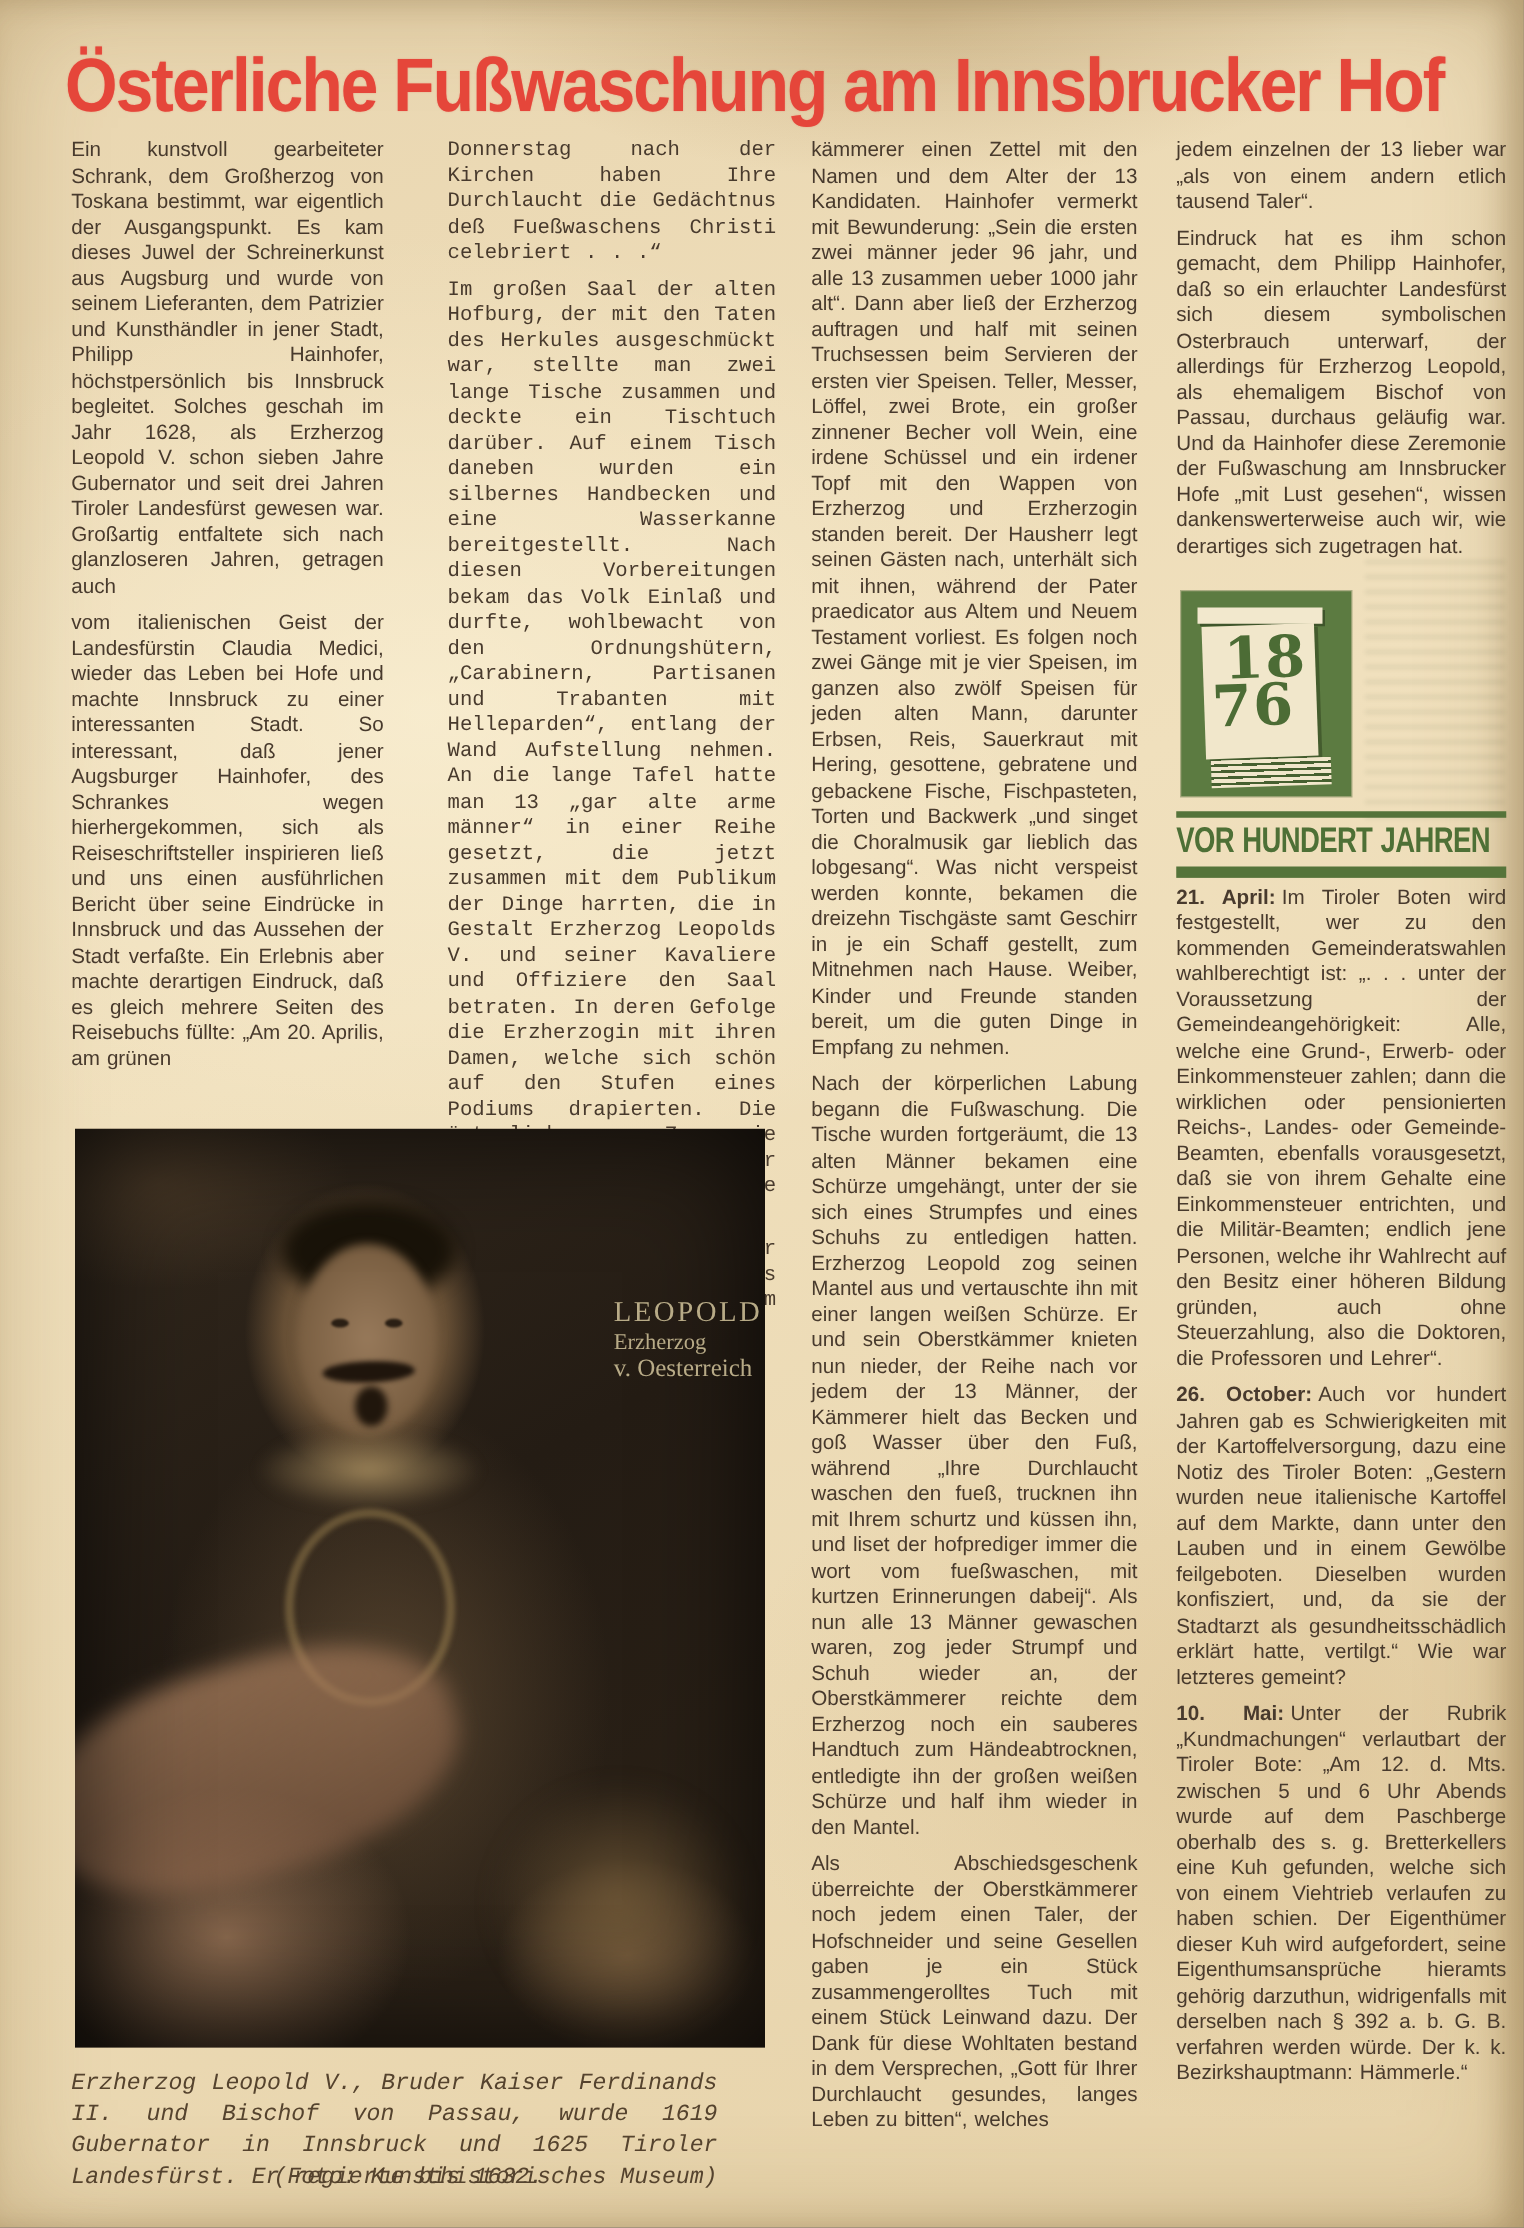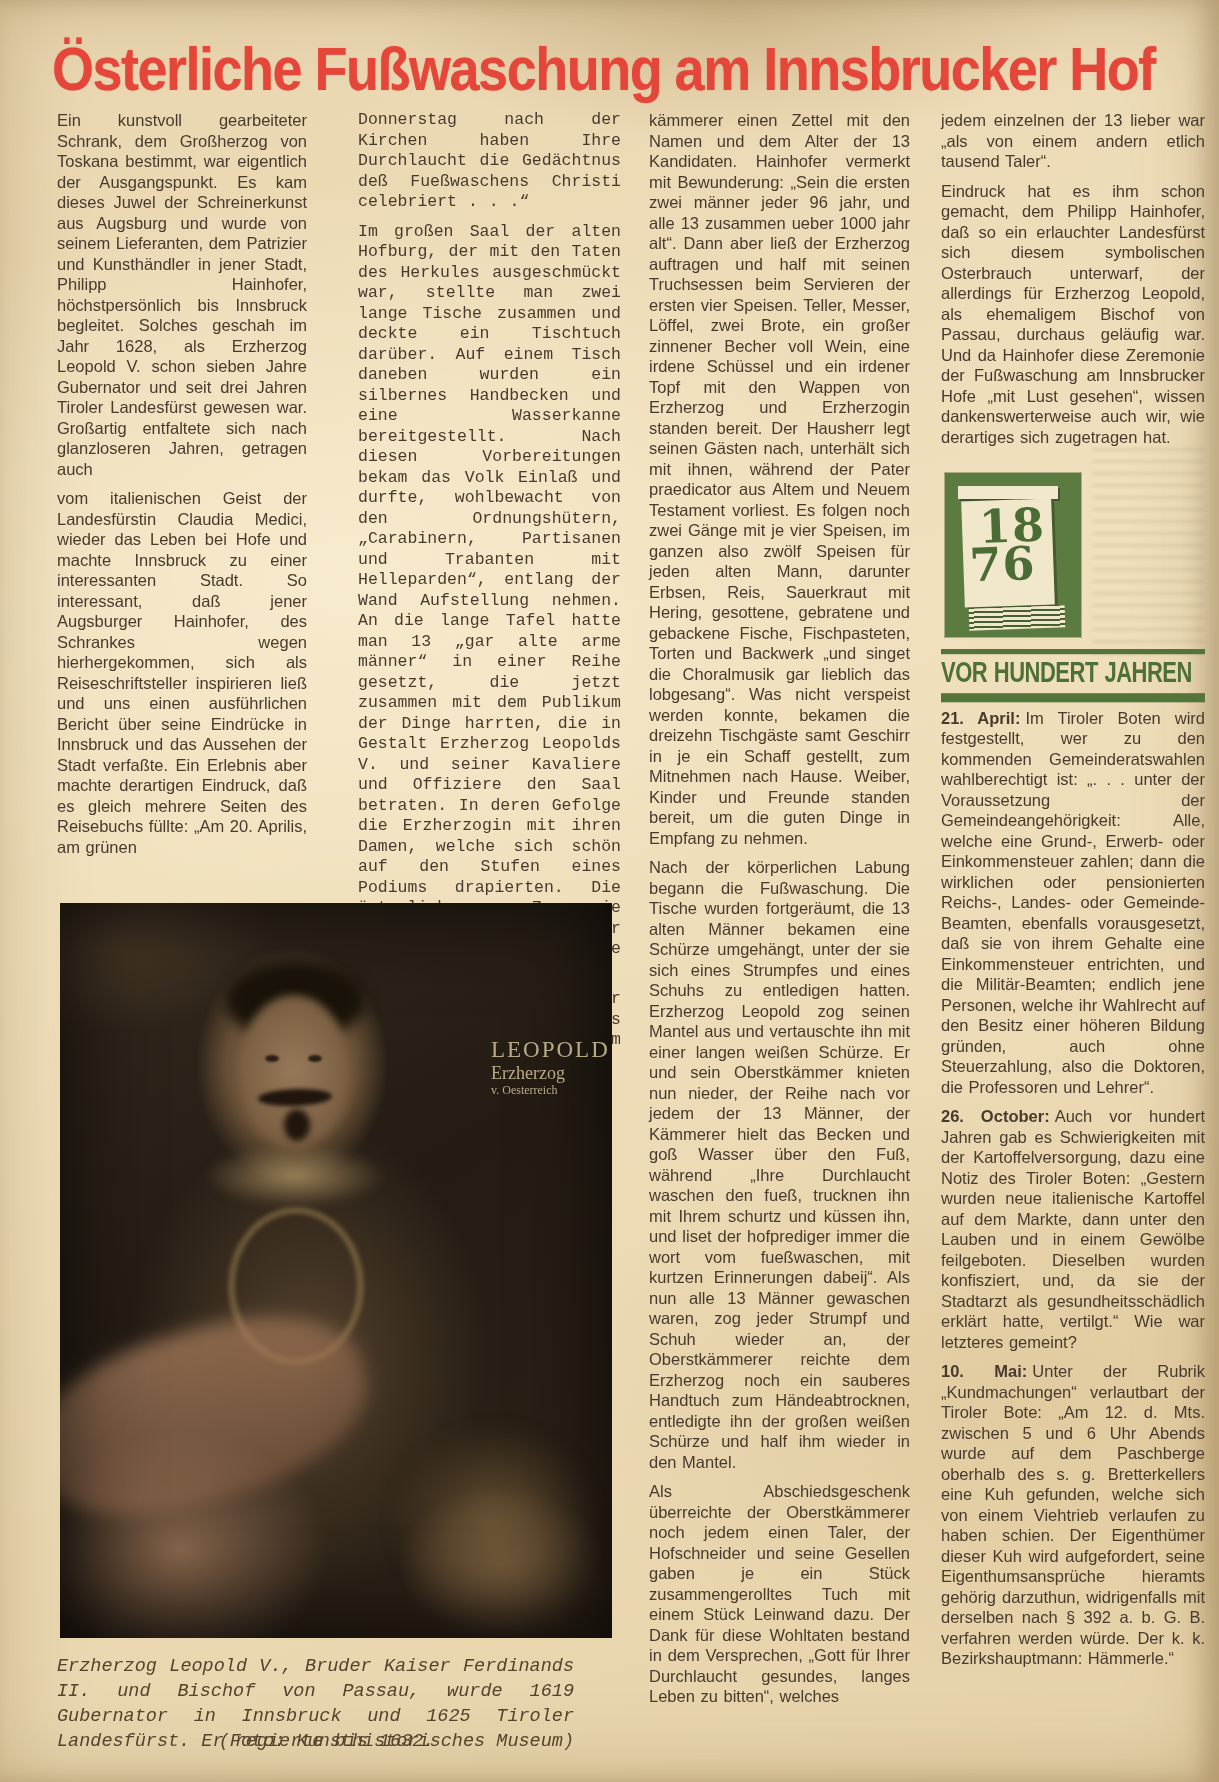--- a/index.html
+++ b/index.html
@@ -124,21 +124,21 @@
   .arm      { left: 330px; top: 520px; width: 210px; height: 200px; background: radial-gradient(rgba(112,88,55,.85), rgba(112,88,55,0) 70%); filter: blur(9px); }
 
   .photo-label {
     position: absolute; left: 394px; top: 134px;
     font-family: "Liberation Serif", serif;
     color: #cdbf97; opacity: .88; line-height: 1.1;
     text-align: left; z-index: 2; margin-left: 37px;
   }
   .photo-label .l1 { font-size: 23px; letter-spacing: 2px; }
   .photo-label .l2 { font-size: 18px; margin-top: 2px; }
-  .photo-label .l3 { font-size: 12px; }
+  .photo-label .l3 { font-size: 20px; }
 
   .caption {
     position: absolute; left: 57px; top: 1654px; width: 517px;
     font-family: Liberation Mono, monospace; font-style: italic;
     font-size: 18.5px; line-height: 25px; color: #55432e;
     text-align: justify;
   }
   .credit { position: absolute; right: 0; bottom: 0; white-space: nowrap; }
 
   

